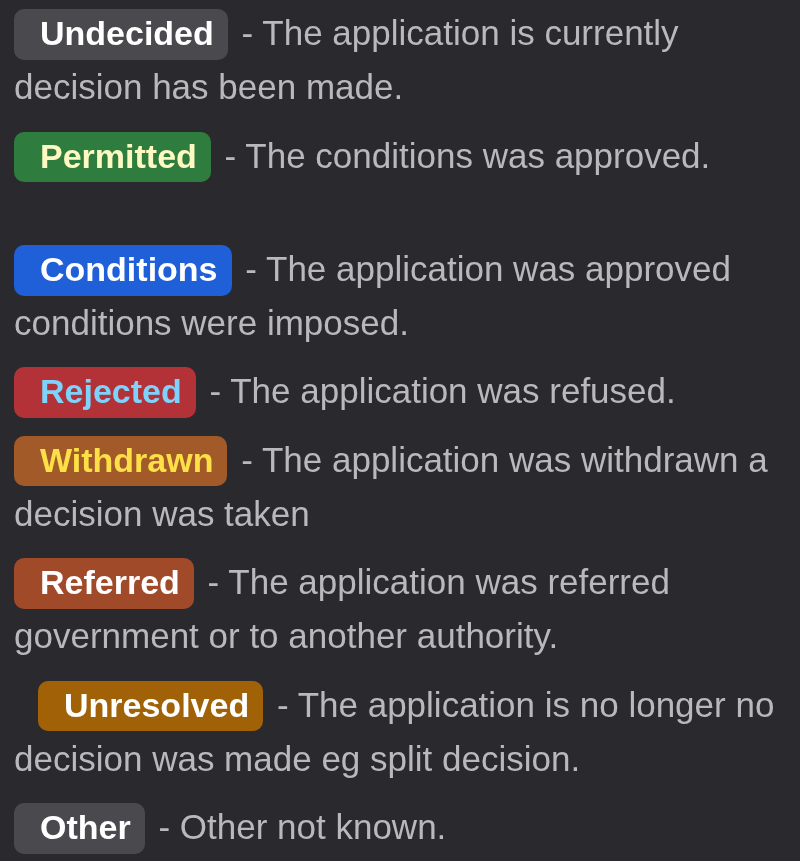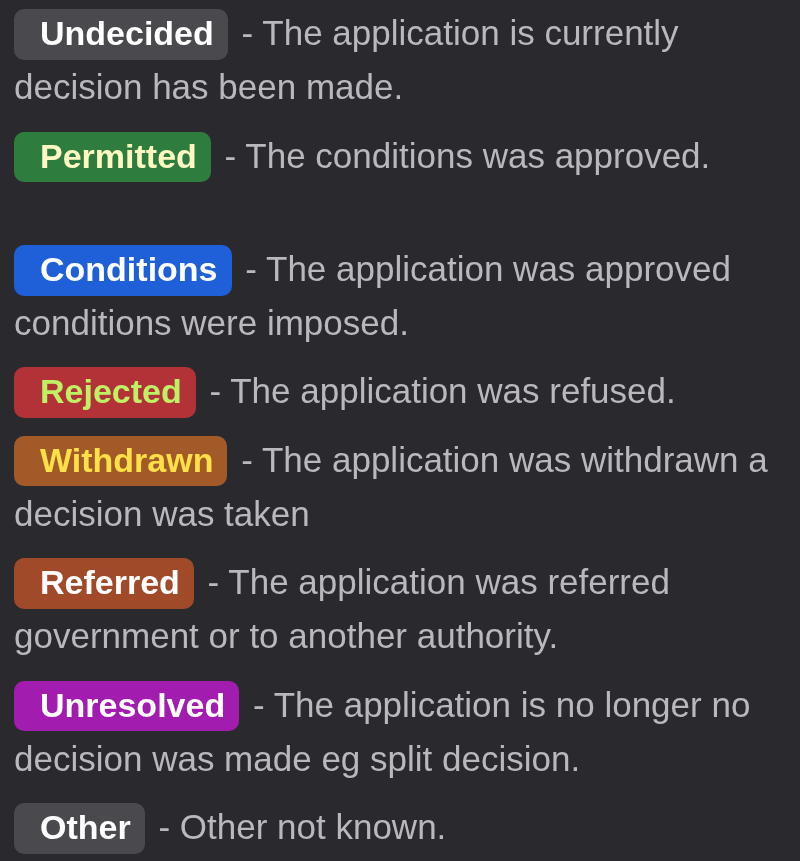--- a/index.html
+++ b/index.html
@@ -42,30 +42,30 @@
 
 <div class="entry">
   <span class="badge" style="background: rgb(47, 125, 62); color: #fef9c3;">Permitted</span><span class="desc"> - The conditions was approved.</span>
 </div>
 
 <div class="entry">
   <span class="badge" style="background: rgb(31, 95, 216); color: rgb(255, 255, 255); margin-top: 48px;">Conditions</span><span class="desc"> - The application was approved conditions were imposed.</span>
 </div>
 
 <div class="entry">
-  <span class="badge" style="background: rgb(178, 50, 55); color: #bef264;">Rejected</span><span class="desc"> - The application was refused.</span>
+  <span class="badge" style="background: rgb(178, 50, 55); color: #7dd3fc;">Rejected</span><span class="desc"> - The application was refused.</span>
 </div>
 
 <div class="entry">
   <span class="badge" style="background: rgb(161, 90, 40); color: #fde047; text-align: right;">Withdrawn</span><span class="desc"> - The application was withdrawn a decision was taken</span>
 </div>
 
 <div class="entry">
   <span class="badge" style="background: rgb(160, 74, 42); color: rgb(255, 255, 255);">Referred</span><span class="desc"> - The application was referred government or to another authority.</span>
 </div>
 
 <div class="entry">
-  <span class="badge" style="background: #a21caf; color: rgb(255, 255, 255);">Unresolved</span><span class="desc"> - The application is no longer no decision was made eg split decision.</span>
+  <span class="badge" style="background: #a16207; color: rgb(255, 255, 255); margin-left: 24px;">Unresolved</span><span class="desc"> - The application is no longer no decision was made eg split decision.</span>
 </div>
 
 <div class="entry">
   <span class="badge" style="background: rgb(74, 74, 78); color: rgb(255, 255, 255);">Other</span><span class="desc"> - Other not known.</span>
 </div>
 
 </body></html>

